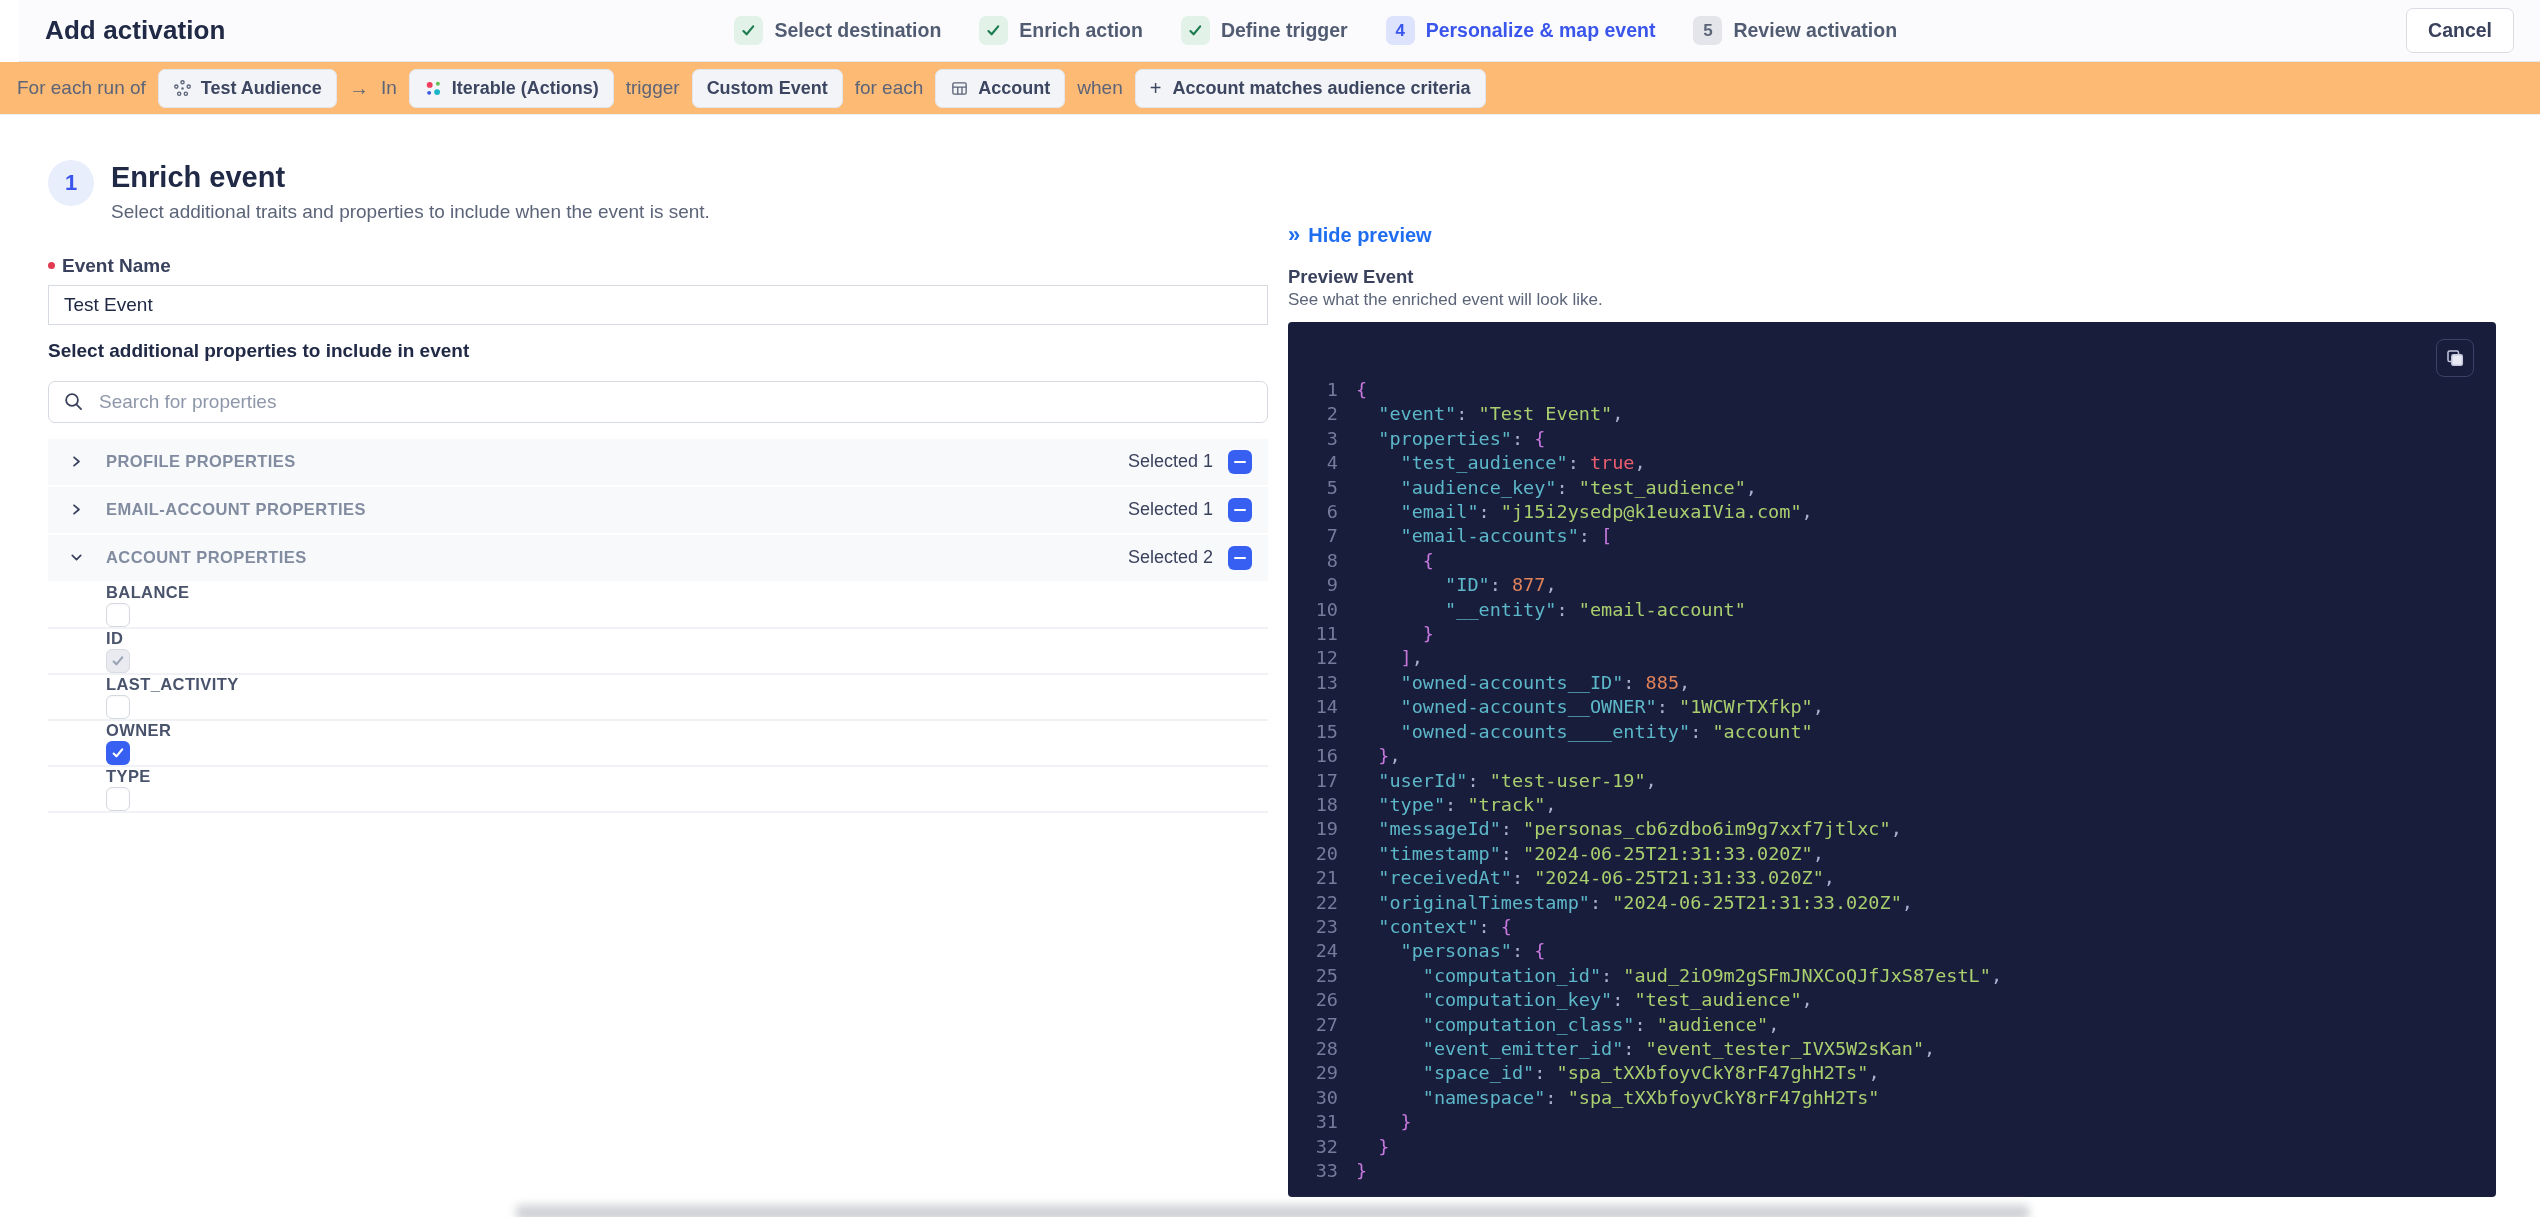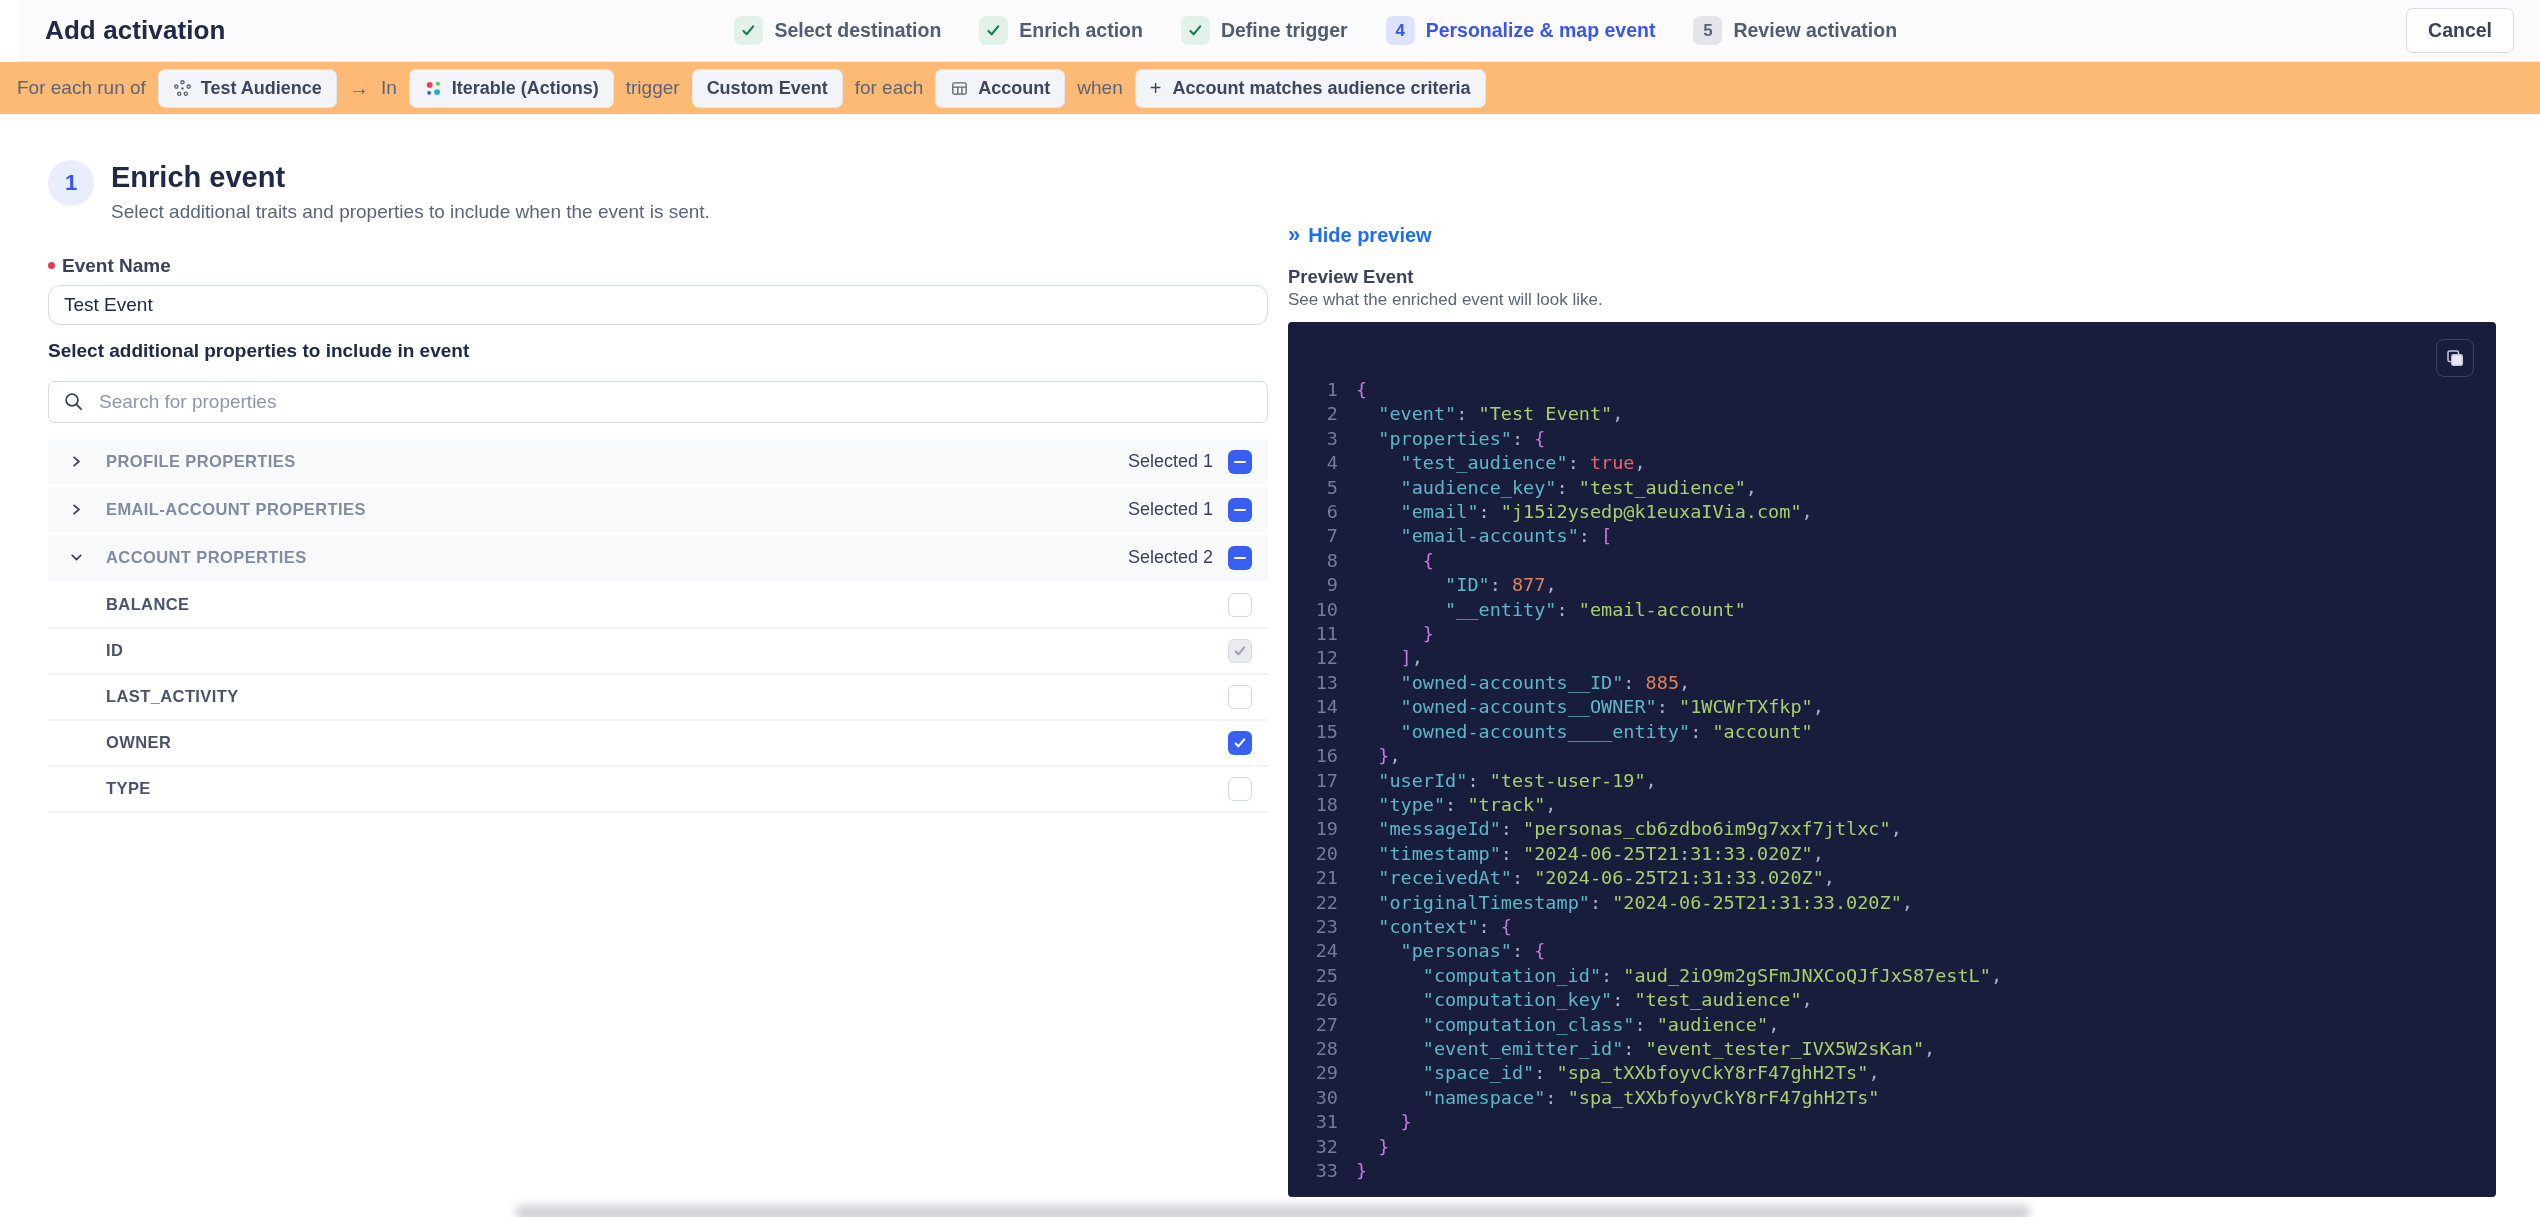--- a/index.html
+++ b/index.html
@@ -56,21 +56,21 @@
     display:grid; place-items:center; font-size:22px; font-weight:700; flex-shrink:0;
   }
   .enrich-titles { margin-left:17px; }
   .enrich-title { margin:2px 0 0; font-size:29px; font-weight:700; color:#202945; line-height:1.1; }
   .enrich-sub { margin:7px 0 0; font-size:19px; color:#5b6478; }
 
   .field-label { margin-top:32px; display:flex; align-items:center; gap:7px;
     font-size:19px; font-weight:600; color:#39415c; }
   .req-dot { width:7px; height:7px; border-radius:50%; background:#e13a52; }
   .text-input {
-    margin-top:8px; width:100%; height:40px; border:1px solid #d5d9e0; border-radius:12px;
+    margin-top:8px; width:100%; height:40px; border:1px solid #d5d9e0; border-radius:0;
     padding:0 15px; font-family:inherit; font-size:19px; color:#202945; background:#fff; outline:none;
   }
   .props-label { margin-top:15px; font-size:19px; font-weight:700; color:#202945; }
   .search-box {
     margin-top:19px; height:42px; border:1px solid #d5d9e0; border-radius:7px;
     display:flex; align-items:center; background:#fff; padding:0 4px 0 14px;
   }
   .search-box input {
     flex:1; border:none; outline:none; font-family:inherit; font-size:19px;
     color:#202945; margin-left:13px; background:transparent;
@@ -90,22 +90,22 @@
     width:24px; height:24px; border-radius:6px; display:grid; place-items:center;
     cursor:pointer; flex-shrink:0;
   }
   .cbx-indeterminate { background:#3760f2; }
   .cbx-indeterminate::after { content:""; width:12px; height:2.6px; background:#fff; border-radius:2px; }
   .cbx-unchecked { background:#fff; border:1.5px solid #d5d9e0; box-shadow:inset 0 1px 2px rgba(0,0,0,.04); }
   .cbx-checked { background:#3760f2; }
   .cbx-checked-disabled { background:#e9ebf0; border:1.5px solid #d8dbe2; }
 
   .prop-row {
-    height:46px; background:#ffffff; display:flex; align-items:center;
-    padding:0 16px 0 58px; border-bottom:2px solid #f1f2f5;
+    height:46px; background:#ffffff; display:flex; align-items:flex-start;
+    padding:0 16px 0 58px; border-bottom:2px solid #f1f2f5;flex-direction:column;
   }
   .prop-row:first-of-type { border-top:0; }
   .prop-label { font-size:16.5px; font-weight:600; color:#49536b; letter-spacing:.4px; }
   .prop-spacer { flex:1; }
 
   
   .hide-preview {
     position:absolute; left:1288px; top:222px; display:flex; align-items:center; gap:10px;
     color:#1f6ef0; font-size:20px; font-weight:700; cursor:pointer; text-decoration:none;
   }

